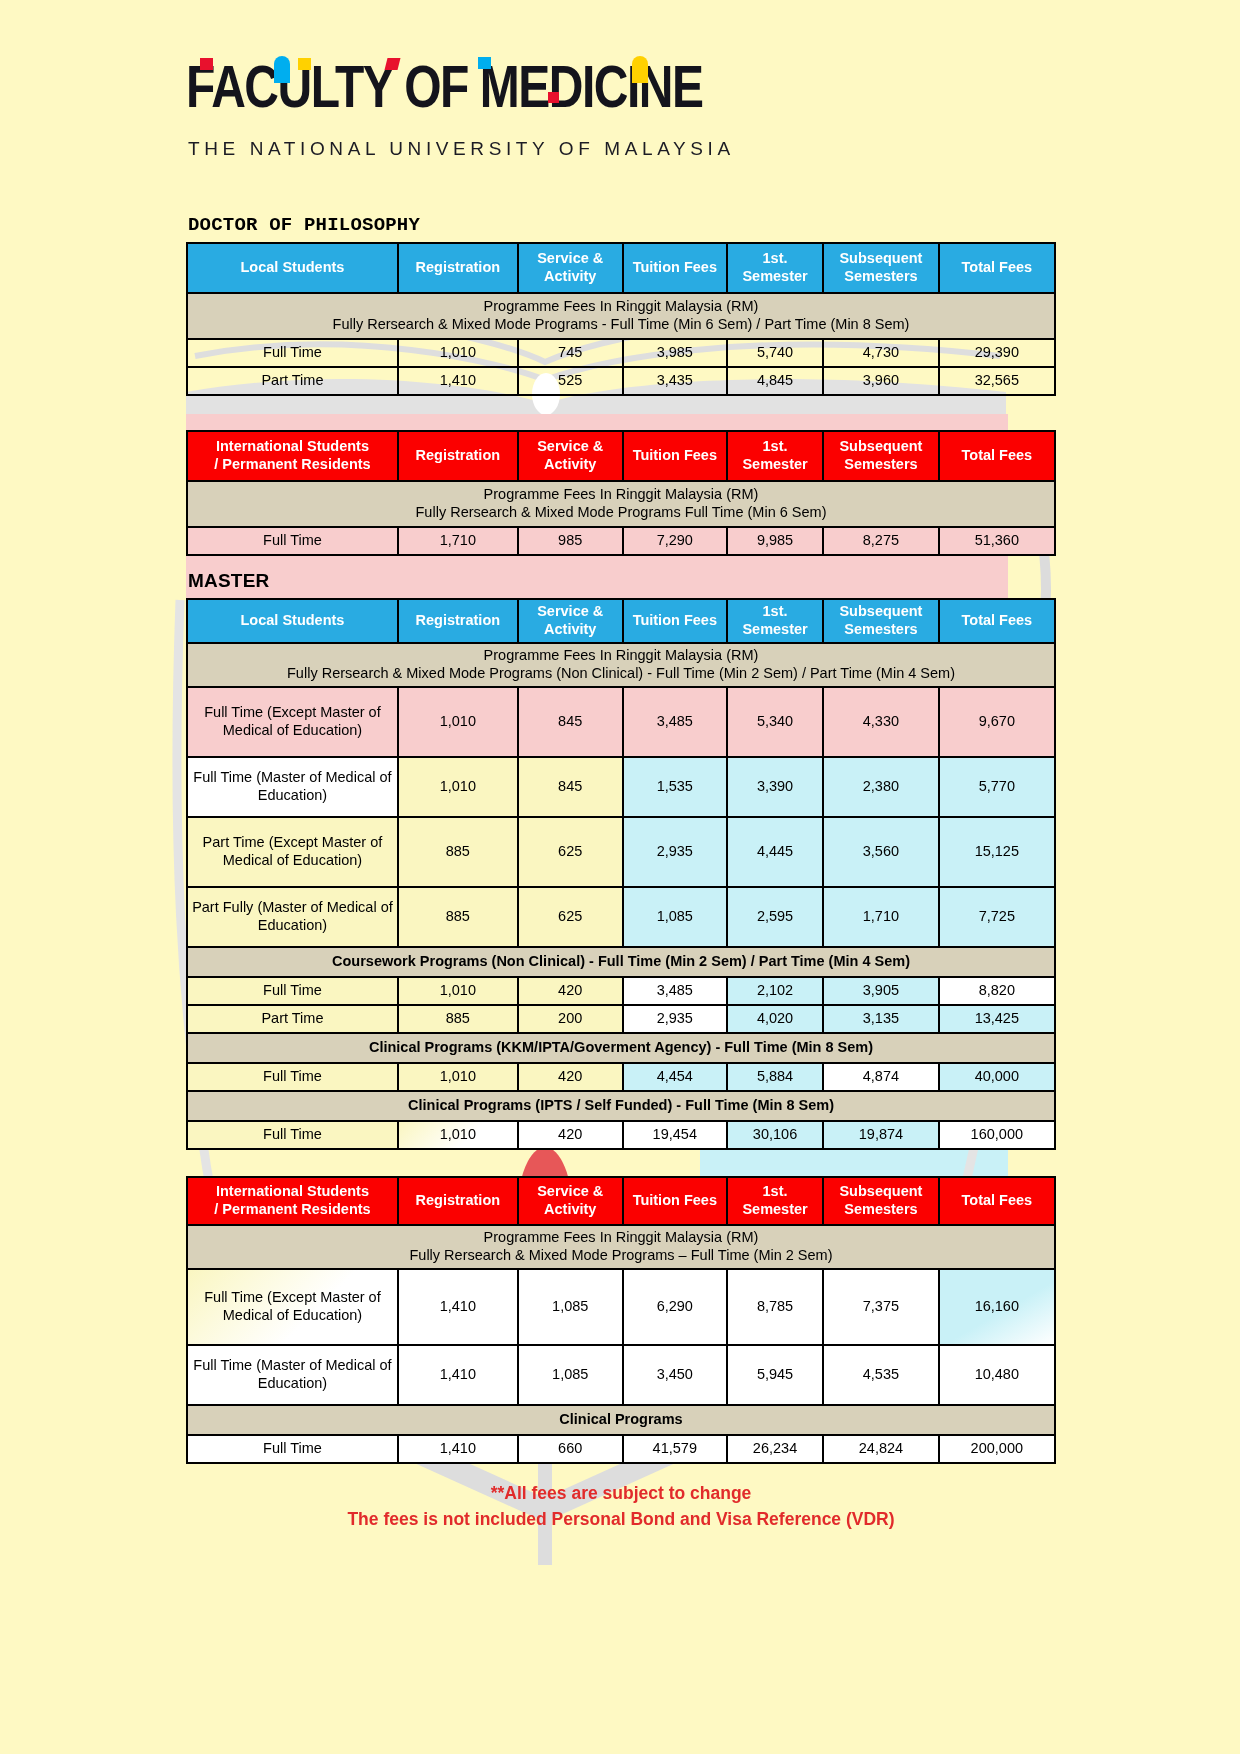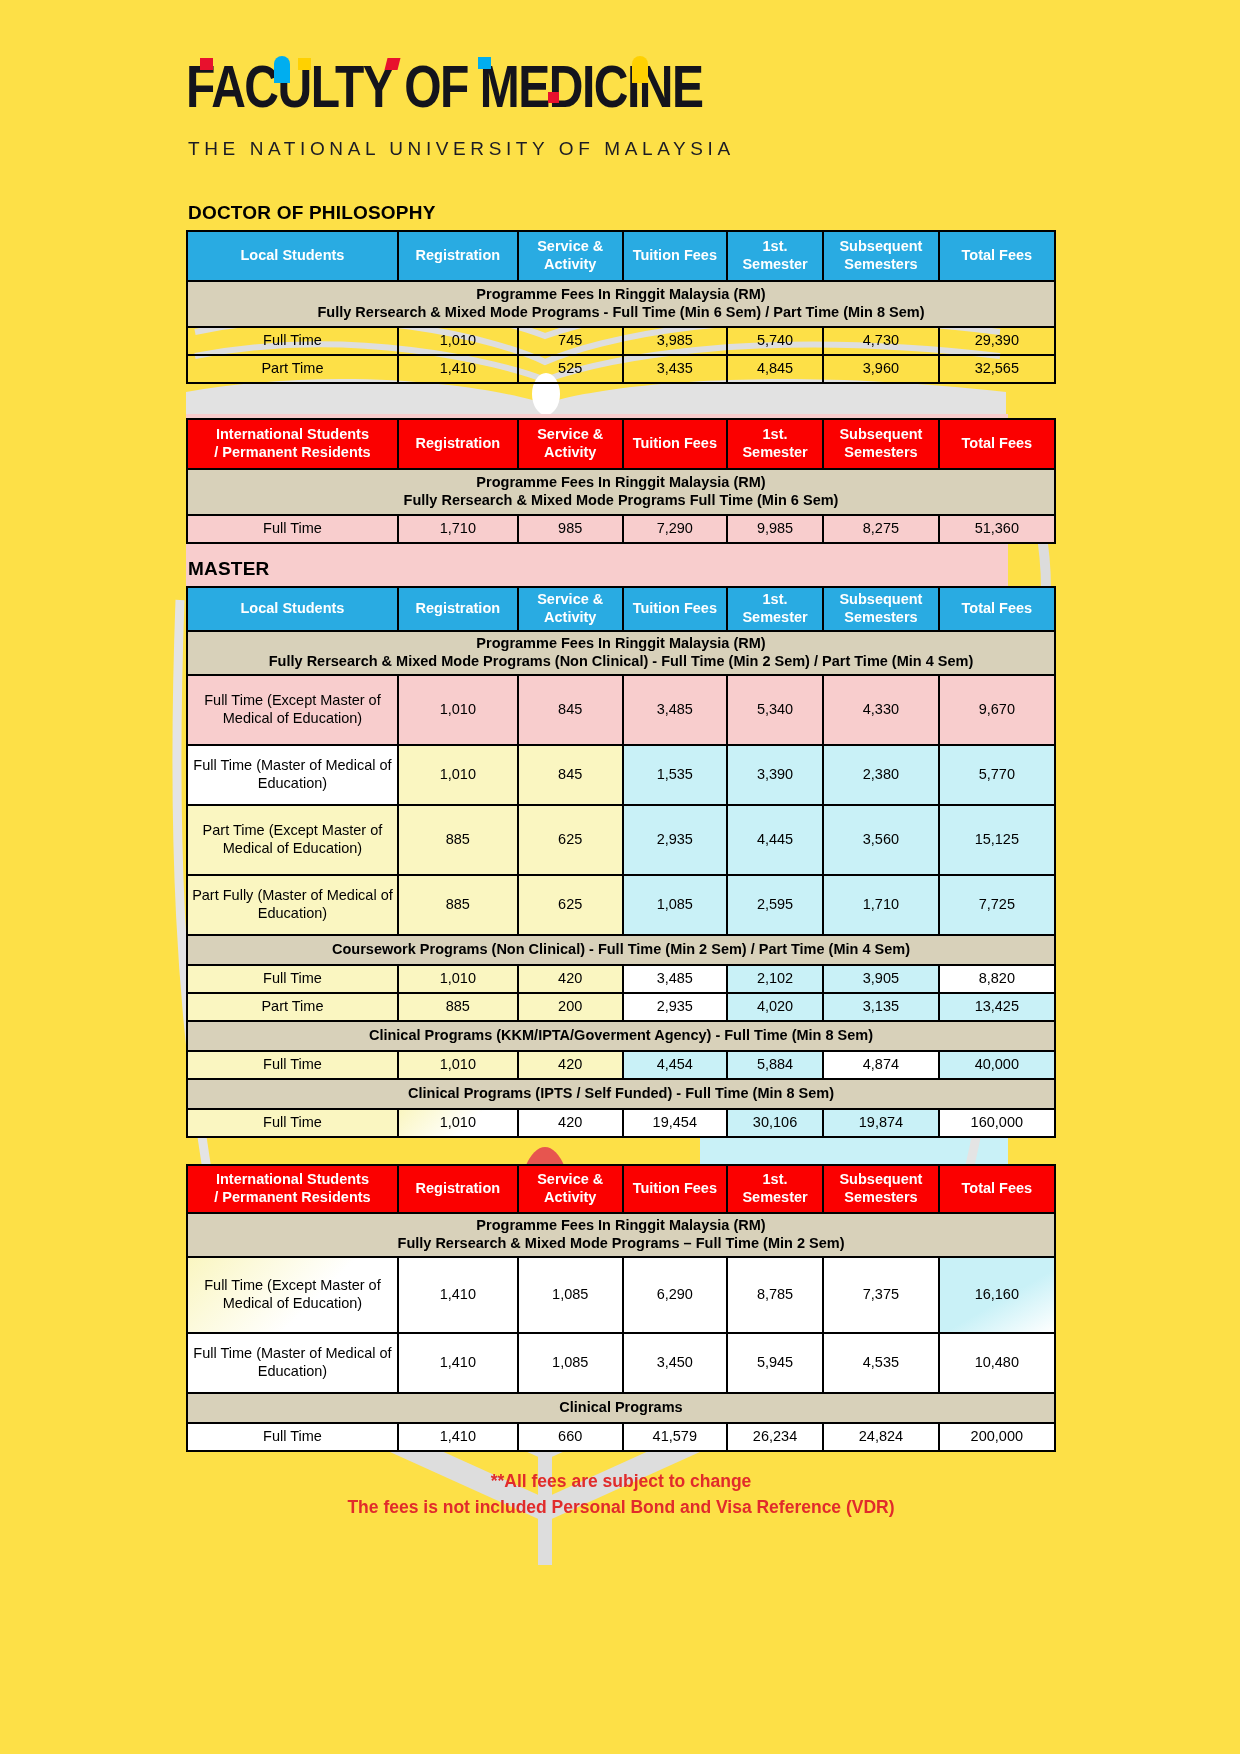--- a/index.html
+++ b/index.html
@@ -1,46 +1,46 @@
 <!DOCTYPE html>
 <html><head>
 <meta charset="utf-8">
 <style>
   html,body{margin:0;padding:0;background:#ffffff;}
-  #page{position:relative;width:1240px;height:1754px;background:#fde047;overflow:hidden;
+  #page{position:relative;width:1240px;height:1754px;background:#fef9c3;overflow:hidden;
         font-family:"Liberation Sans",sans-serif;color:#000;}
   #watermark{position:absolute;left:0;top:0;z-index:0;}
   #content{position:absolute;left:186px;top:0;width:880px;z-index:1;}
 
   
   .logo{position:relative;margin-top:52px;height:118px;}
   .logo-title{font-weight:800;font-size:48px;letter-spacing:-1.5px;color:#14141c;
               transform:scale(1.0,1.24);transform-origin:left top;white-space:nowrap;}
   .logo-subtitle{position:absolute;left:2px;top:86px;font-size:19px;letter-spacing:4.6px;
                  color:#1c1c24;white-space:nowrap;}
   .acc{position:absolute;display:block;}
   .acc-sq{width:13px;height:12px;}
   .acc-tall{width:16px;height:27px;border-radius:8px 8px 0 0;}
   .c-red{background:#E8112D;} .c-blue{background:#00AEEF;} .c-yellow{background:#FFD100;}
 
   
   .sec-heading{font-size:19px;font-weight:800;color:#000;margin:0 0 6px 2px;letter-spacing:.2px;}
-  .ph-heading{margin-top:32px;}
+  .ph-heading{margin-top:44px;font-family:Liberation Mono, monospace;}
   .ms-heading{margin-top:14px;}
   .note{width:870px;text-align:center;font-size:17.5px;font-weight:700;color:#E12B2B;line-height:1.5;}
   .notes-wrap{margin-top:16px;}
 
   
   table.fees{border-collapse:collapse;table-layout:fixed;width:870px;background:transparent;}
   table.fees th,table.fees td{border:2px solid #000;text-align:center;vertical-align:middle;
       padding:1px 3px;font-size:14.5px;line-height:1.22;overflow:hidden;}
   table.fees th{color:#fff;font-weight:700;}
   .t-blue th{background:#29ABE2;}
   .t-red th{background:#FB0000;}
-  tr.band td{background:#D8D1BA;font-weight:700;color:#000;}
+  tr.band td{background:#D8D1BA;font-weight:400;color:#000;}
   tr.sec td{background:#D8D1BA;font-weight:700;color:#000;height:26px;}
   .hrow{height:50px;}
   .brow{height:46px;}
   .drow td{height:24px;}
   .row2 td{height:56px;}
   .row3 td{height:66px;}
   .row2i td{height:56px;}
   .row3i td{height:72px;}
   
   .bg-p{background:#F8CDCD;} .bg-y{background:#FAF6C1;} .bg-c{background:#C9F1F7;}

